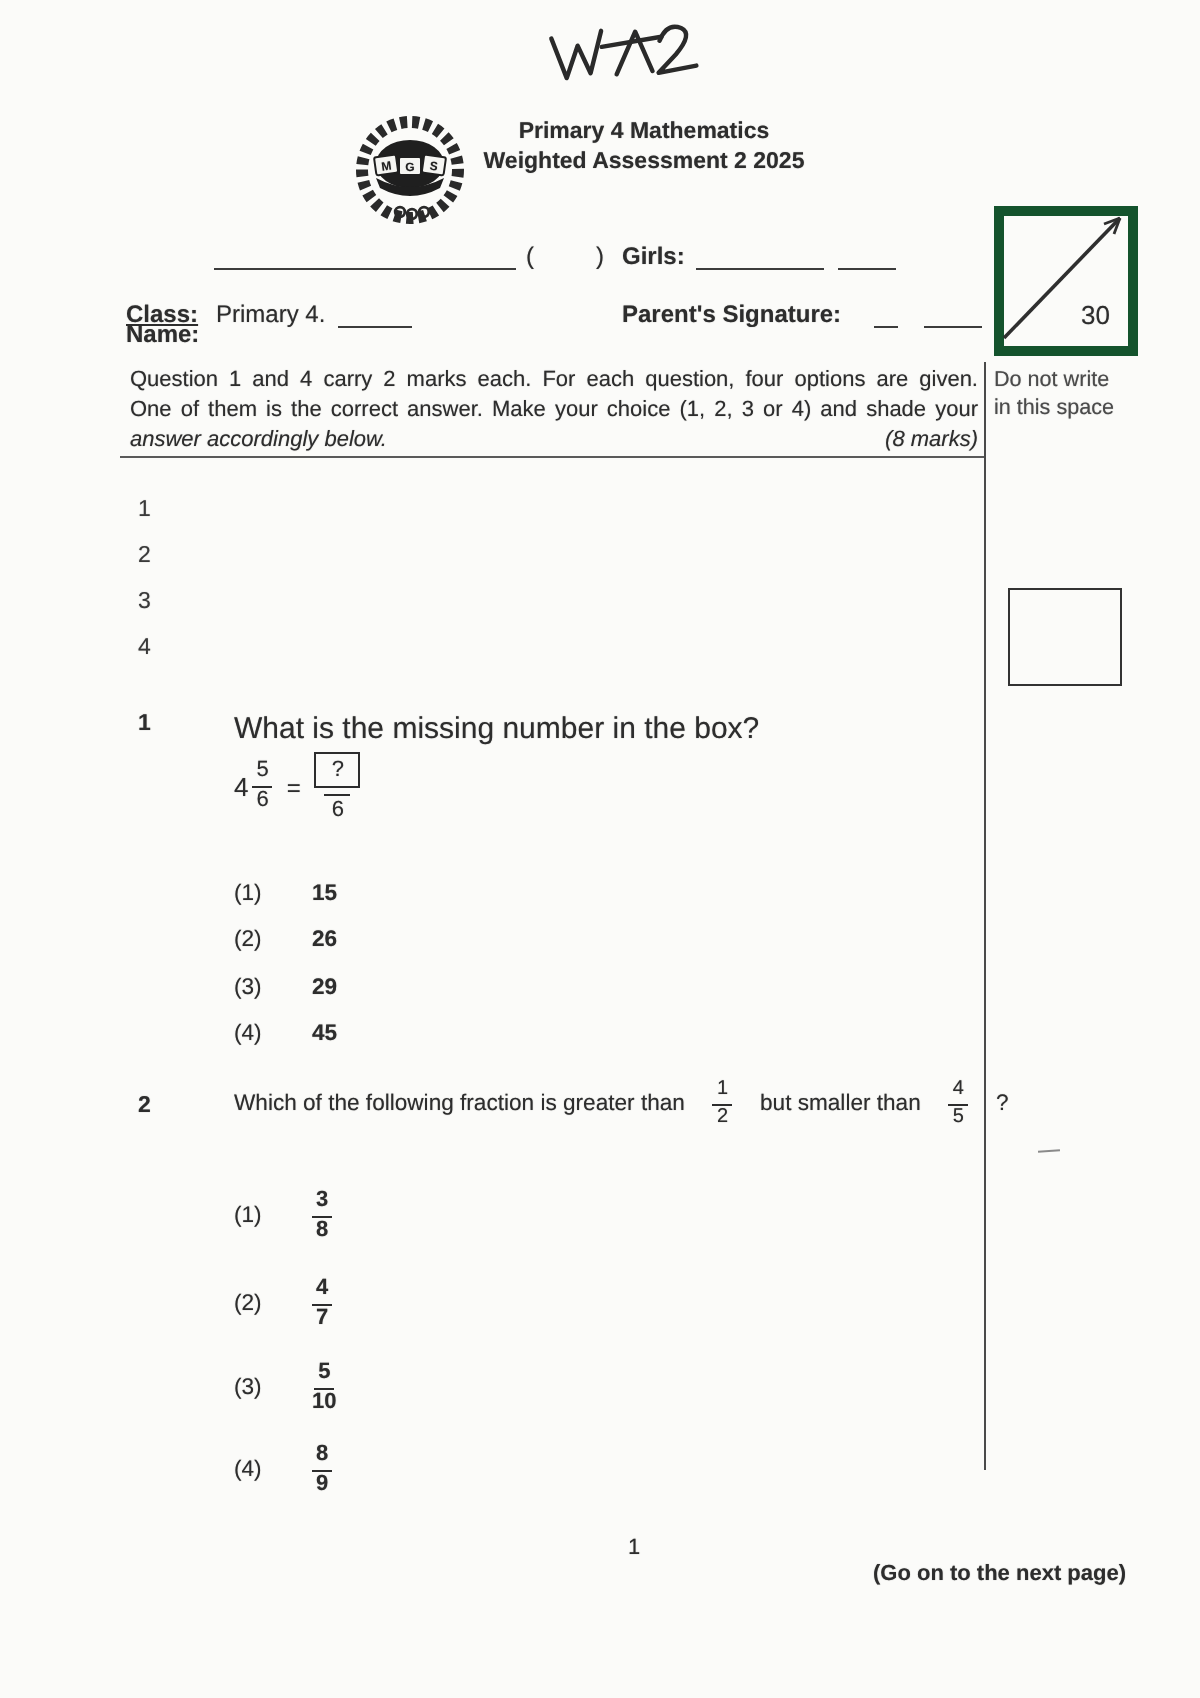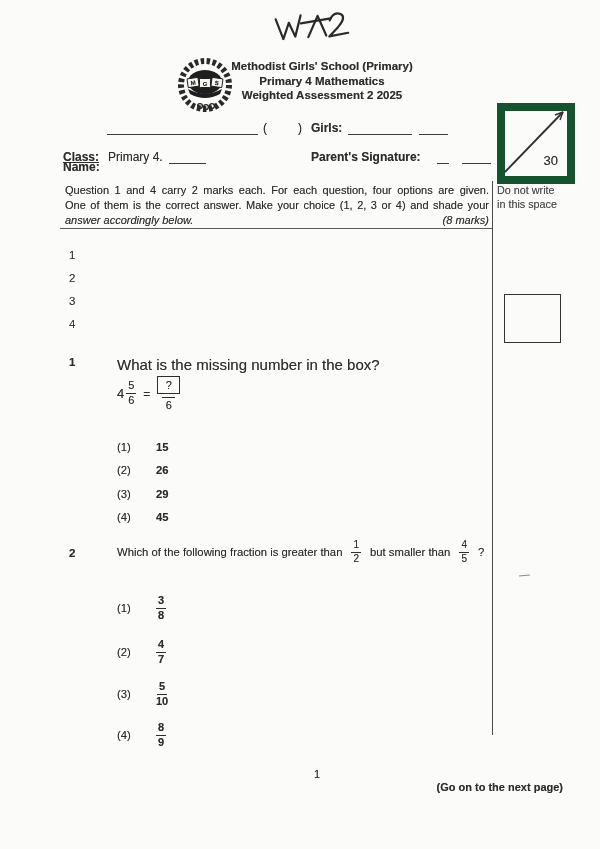--- a/index.html
+++ b/index.html
@@ -35,21 +35,21 @@
   .frac .fden{padding-top:1px;}
   .equation{display:flex;align-items:center;gap:7px;font-size:12px;}
   .eq-whole{font-size:13px;}
   .qcol{display:flex;flex-direction:column;align-items:center;}
   .qbox{border:1.5px solid #2d2d2d;width:21px;height:16px;display:flex;align-items:center;justify-content:center;font-size:11px;}
   .qbar{width:13px;border-top:1.3px solid #2d2d2d;margin-top:3px;}
   .qden{font-size:11px;padding-top:1px;}
   .opt{display:flex;align-items:center;gap:17px;font-size:11.3px;}
   .opt .olabel{width:22px;}
   .opt .oval{font-weight:600;}
-  .q2line{display:flex;align-items:center;gap:9px;font-size:11.3px;}
+  .q2line{display:flex;align-items:center;gap:14px;font-size:11.3px;}
   .smallfrac{font-size:10px;}
   .optfrac .frac{font-size:11px;font-weight:600;}
   .footer-page{font-size:11px;}
   .nextpage{font-size:11px;font-weight:bold;}
   .artifact-dash{border-top:1.2px solid #8a8a8a;width:11px;transform:rotate(-4deg);}
 </style>
 </head>
 <body>
 
 <div class="page">
@@ -72,41 +72,40 @@
     <rect x="35.5" y="22" width="11" height="9" rx="1" fill="#f5f5f2" stroke="#1f1f1f" stroke-width="1" transform="rotate(8 41 26)"></rect>
     <text x="17" y="29" font-size="6" text-anchor="middle" fill="#1f1f1f" font-family="Liberation Sans, sans-serif" font-weight="bold" transform="rotate(-8 17 26)">M</text>
     <text x="29" y="29.5" font-size="6" text-anchor="middle" fill="#1f1f1f" font-family="Liberation Sans, sans-serif" font-weight="bold">G</text>
     <text x="41" y="29" font-size="6" text-anchor="middle" fill="#1f1f1f" font-family="Liberation Sans, sans-serif" font-weight="bold" transform="rotate(8 41 26)">S</text>
     <circle cx="24" cy="50" r="2.4" fill="none" stroke="#2a2a2a" stroke-width="1.4"></circle>
     <circle cx="30" cy="51" r="2.4" fill="none" stroke="#2a2a2a" stroke-width="1.4"></circle>
     <circle cx="36" cy="50" r="2.4" fill="none" stroke="#2a2a2a" stroke-width="1.4"></circle>
   </svg>
 
   <div class="abs hdr">
-    <div>Methodist Girls' School (Primary)</div>
     <div>Primary 4 Mathematics</div>
     <div>Weighted Assessment 2 2025</div>
   </div>
 
   <span class="abs lbl b" style="left:63px;top:121px;margin-top:39px;">Name:</span>
   <div class="abs uline" style="left:107px;top:121px;width:151px;"></div>
   <span class="abs lbl" style="left:263px;top:121px;">(</span>
   <span class="abs lbl" style="left:298px;top:121px;">)</span>
   <span class="abs lbl b" style="left:311px;top:121px;">Girls:</span>
   <div class="abs uline" style="left:348px;top:121px;width:64px;"></div>
   <div class="abs uline" style="left:419px;top:121px;width:29px;"></div>
 
   <span class="abs lbl b" style="left:63px;top:150px;text-decoration:underline;">Class:</span>
   <span class="abs lbl" style="left:108px;top:150px;">Primary 4.</span>
   <div class="abs uline" style="left:169px;top:150px;width:37px;"></div>
   <span class="abs lbl b" style="left:311px;top:150px;">Parent's Signature:</span>
   <div class="abs uline" style="left:437px;top:150px;width:12px;"></div>
   <div class="abs uline" style="left:462px;top:150px;width:29px;"></div>
 
-  <div class="abs" style="left:497px;top:103px;width:62px;height:65px;border:8px solid #14532d;">
+  <div class="abs" style="left:497px;top:103px;width:62px;height:65px;border:5px solid #14532d;">
     <svg width="62" height="65" viewBox="0 0 62 65" style="position:absolute;left:-2px;top:-2px;">
       <line x1="2" y1="63" x2="60" y2="3" stroke="#2f2f2f" stroke-width="1.8"></line>
       <path d="M60,3 L52,6 M60,3 L57,11" stroke="#2f2f2f" stroke-width="1.4" fill="none"></path>
     </svg>
     <span style="position:absolute;right:9px;bottom:8px;font-size:13px;">30</span>
   </div>
 
   <div class="abs instr">
     <div class="jline">Question 1 and 4 carry 2 marks each. For each question, four options are given.</div>
     <div class="jline">One of them is the correct answer. Make your choice (1, 2, 3 or 4) and shade your</div>

